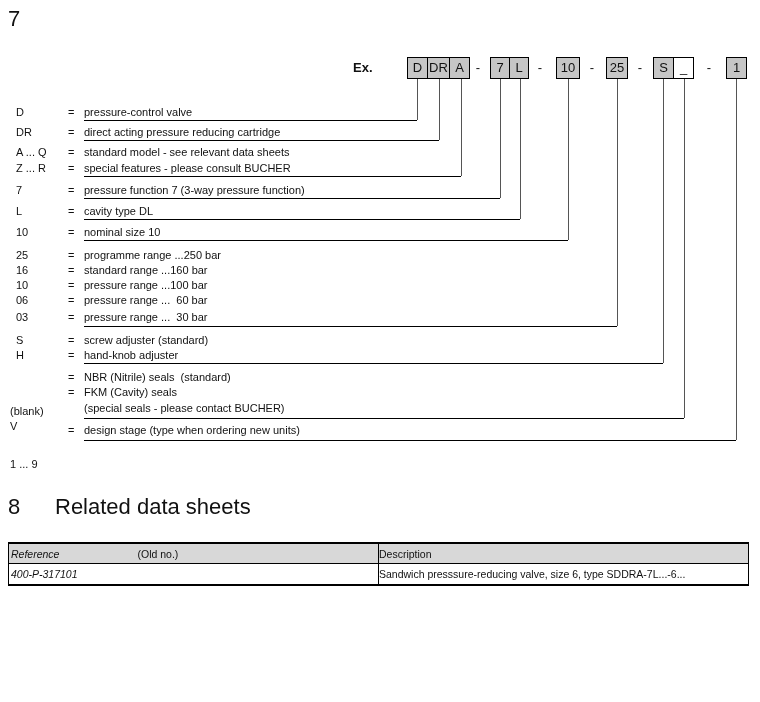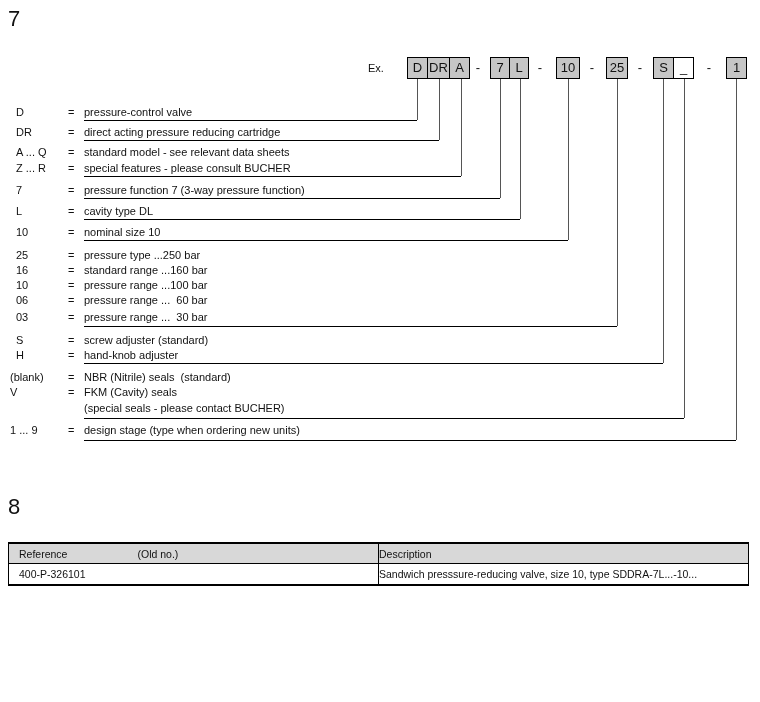--- a/index.html
+++ b/index.html
@@ -3,54 +3,54 @@
 <meta charset="utf-8">
 <style>
   html,body{margin:0;padding:0;background:#fff;}
   .page{position:relative;width:760px;height:702px;background:#ffffff;
         font-family:"Liberation Sans",sans-serif;color:#111;overflow:hidden;}
   .heading{position:absolute;font-size:22px;letter-spacing:0;}
   .h-num{position:absolute;left:8px;top:0;}
   .h-title{position:absolute;left:55px;top:0;white-space:nowrap;}
 
   
-  .ex-label{position:absolute;left:368px;top:57px;height:22px;line-height:22px;font-size:11px;}
+  .ex-label{position:absolute;left:353px;top:57px;height:22px;line-height:22px;font-size:13px;font-weight:bold;}
   .boxgroup{position:absolute;top:57px;display:flex;}
   .box{border:1px solid #000;background:#c6c6c6;height:20px;line-height:20px;
        text-align:center;font-size:13px;flex:none;}
   .box + .box{margin-left:-1px;}
   .box.white{background:#ffffff;}
   .dash{position:absolute;top:57px;height:22px;line-height:22px;font-size:13px;
         width:12px;text-align:center;}
 
   
   .vline{position:absolute;width:1px;background:#555;}
   .uline{position:absolute;height:1px;background:#000;left:84px;}
 
   
   .lrow{position:absolute;left:0;width:760px;font-size:11px;line-height:13px;}
   .lcode{position:absolute;left:16px;white-space:nowrap;}
-  .lcode.wide{left:10px;}
+  .lcode.wide{left:10px;margin-top:34px;}
   .leq{position:absolute;left:68px;}
   .ldesc{position:absolute;left:84px;white-space:pre;}
 
   
   .tablewrap{position:absolute;left:8px;top:542px;width:740px;}
   table.ds{border-collapse:collapse;table-layout:fixed;width:740px;
            font-size:10.5px;color:#111;}
   table.ds col.c1{width:129px;}
   table.ds col.c2{width:241px;}
   table.ds col.c3{width:370px;}
   table.ds th, table.ds td{font-weight:normal;text-align:left;vertical-align:middle;
            padding:0;white-space:nowrap;overflow:hidden;}
   table.ds th{background:#d8d8d8;height:19px;}
   table.ds td{height:20px;}
   table.ds{border:1px solid #000;border-top:2px solid #000;border-bottom:2px solid #000;}
   table.ds tr{border-bottom:1px solid #000;}
-  table.ds .cell-ref{padding-left:10px;}
+  table.ds .cell-ref{padding-left:2px;font-style:italic;}
   table.ds .cell-desc{border-left:1px solid #000;}
 </style>
 </head>
 <body>
 
 <div class="page">
 
   <div class="heading" style="left:0;top:6px;width:760px;height:28px;position:absolute;">
     <span class="h-num">7</span>
   </div>
@@ -138,21 +138,21 @@
     <span class="ldesc">cavity type DL</span>
   </div>
   <div class="lrow" style="top:226px">
     <span class="lcode">10</span>
     <span class="leq">=</span>
     <span class="ldesc">nominal size 10</span>
   </div>
   <div class="lrow" style="top:249px">
     <span class="lcode">25</span>
     <span class="leq">=</span>
-    <span class="ldesc">pressure type ...250 bar</span>
+    <span class="ldesc">programme range ...250 bar</span>
   </div>
   <div class="lrow" style="top:264px">
     <span class="lcode">16</span>
     <span class="leq">=</span>
     <span class="ldesc">standard range ...160 bar</span>
   </div>
   <div class="lrow" style="top:279px">
     <span class="lcode">10</span>
     <span class="leq">=</span>
     <span class="ldesc">pressure range ...100 bar</span>
@@ -191,39 +191,40 @@
     <span class="ldesc">(special seals - please contact BUCHER)</span>
   </div>
   <div class="lrow" style="top:424px">
     <span class="lcode wide">1 ... 9</span>
     <span class="leq">=</span>
     <span class="ldesc">design stage (type when ordering new units)</span>
   </div>
 
   <div class="heading" style="left:0;top:494px;width:760px;height:28px;position:absolute;">
     <span class="h-num">8</span>
+    <span class="h-title">Related data sheets</span>
   </div>
 
   <div class="tablewrap">
     <table class="ds">
       <colgroup>
           <col class="c1">
           <col class="c2">
           <col class="c3">
         </colgroup>
       <thead>
         <tr>
           <th class="cell-ref">Reference</th>
           <th class="cell-old">(Old no.)</th>
           <th class="cell-desc">Description</th>
         </tr>
       </thead>
       <tbody>
         <tr>
-          <td class="cell-ref">400-P-326101</td>
+          <td class="cell-ref">400-P-317101</td>
           <td class="cell-old"></td>
-          <td class="cell-desc">Sandwich presssure-reducing valve, size 10, type SDDRA-7L...-10...</td>
+          <td class="cell-desc">Sandwich presssure-reducing valve, size 6, type SDDRA-7L...-6...</td>
         </tr>
       </tbody>
     </table>
   </div>
 
 </div>
 
 </body></html>

